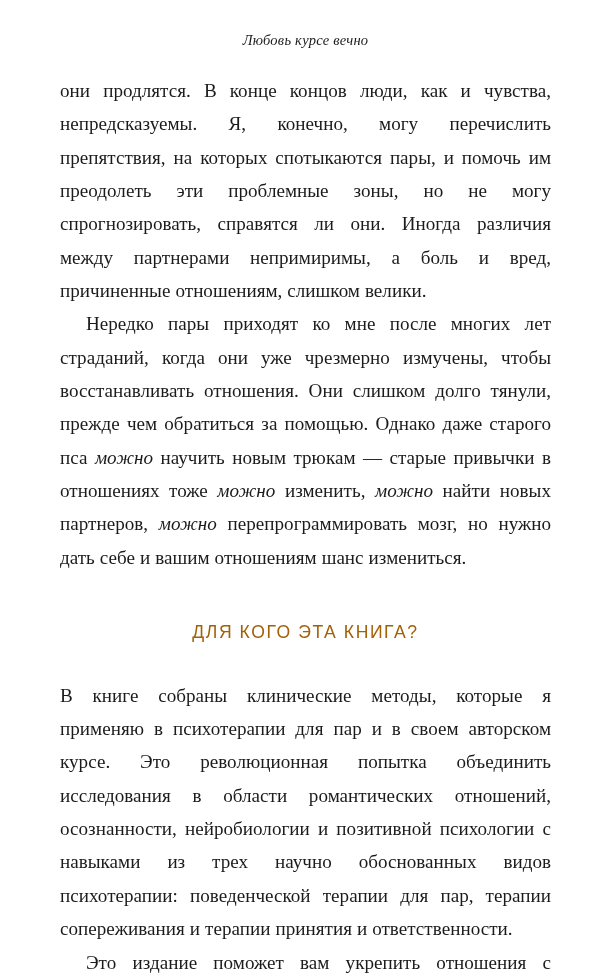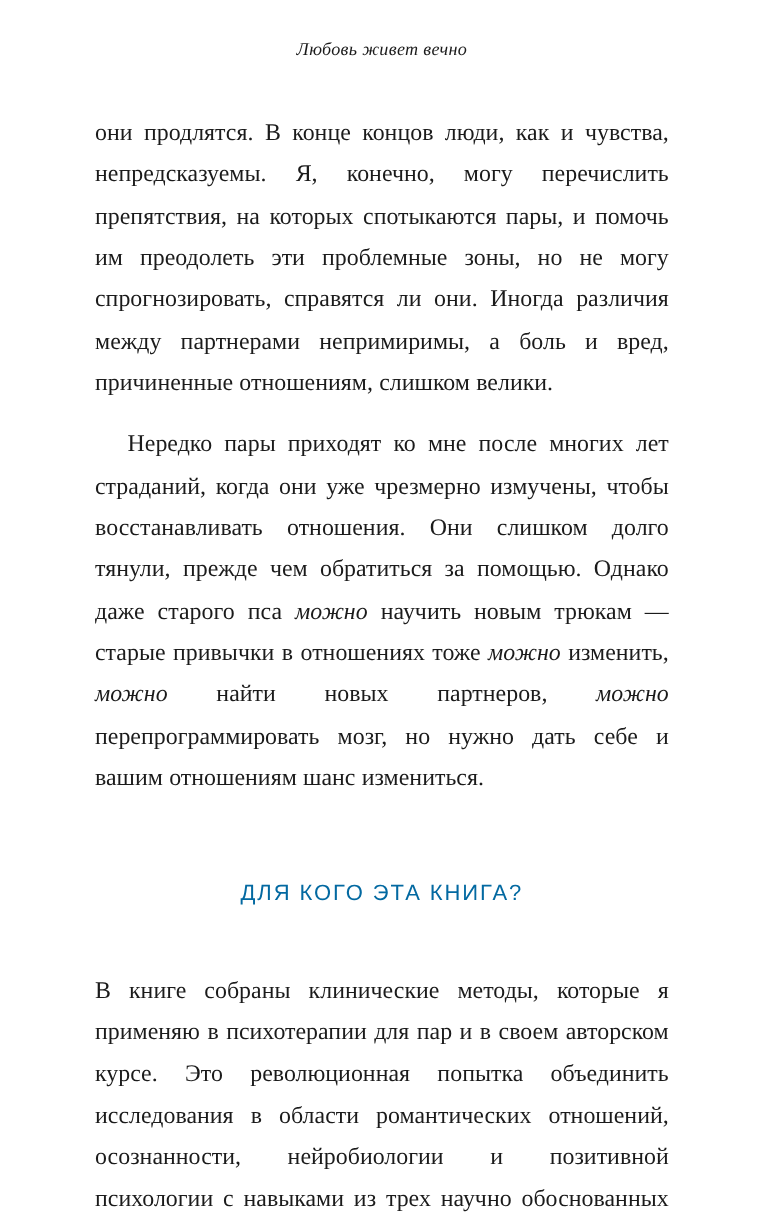--- a/index.html
+++ b/index.html
@@ -37,21 +37,21 @@
 
   
   .text-column {
     position: absolute;
     top: 74px;
     left: 60px;
     width: 491px;
   }
 
   .body-par {
-    margin: 16px;
+    margin: 0;
     font-size: 19.1px;
     line-height: 33.35px;
     text-align: justify;
     text-justify: inter-word;
     letter-spacing: 0.02px;
     word-spacing: 0.2px;
     hyphens: manual;
   }
 
   .body-par.indent {
@@ -65,32 +65,32 @@
 
   
   .section-heading {
     margin: 0;
     font-family: "Liberation Sans", "DejaVu Sans", sans-serif;
     font-weight: 400;
     font-size: 17.6px;
     letter-spacing: 1.55px;
     text-align: center;
     text-transform: uppercase;
-    color: #0369a1;
+    color: #a16207;
     line-height: 1;
     padding-top: 50px;
     padding-bottom: 37px;
   }
 </style>
 </head>
 <body>
 
 <div class="page">
 
-  <div class="running-head">Любовь живет вечно</div>
+  <div class="running-head">Любовь курсе вечно</div>
 
   <div class="text-column">
 
     <p class="body-par">они продлятся. В конце концов люди, как и чувства, непредсказуемы. Я, конечно, могу перечислить препятствия, на которых спотыкаются пары, и помочь им преодолеть эти проблемные зоны, но не могу спрогнозировать, справятся ли они. Иногда различия между партнерами непримиримы, а боль и вред, причиненные отношениям, слишком велики.</p>
 
     <p class="body-par indent"><span>Нередко пары приходят ко мне после многих лет страданий, когда они уже чрезмерно измучены, чтобы восстанавливать отношения. Они слишком долго тянули, прежде чем обратиться за помощью. Однако даже старого пса </span><em>можно</em><span> научить новым трюкам — старые привычки в отношениях тоже </span><em>можно</em><span> изменить, </span><em>можно</em><span> найти новых партнеров, </span><em>можно</em><span> перепрограммировать мозг, но нужно дать себе и вашим отношениям шанс измениться.</span></p>
 
     <h2 class="section-heading">ДЛЯ КОГО ЭТА КНИГА?</h2>
 
     <p class="body-par">В книге собраны клинические методы, которые я применяю в психотерапии для пар и в своем авторском курсе. Это революционная попытка объединить исследования в области романтических отношений, осознанности, нейробиологии и позитивной психологии с навыками из трех научно обоснованных видов психотерапии: поведенческой терапии для пар, терапии сопереживания и терапии принятия и ответственности.</p>

